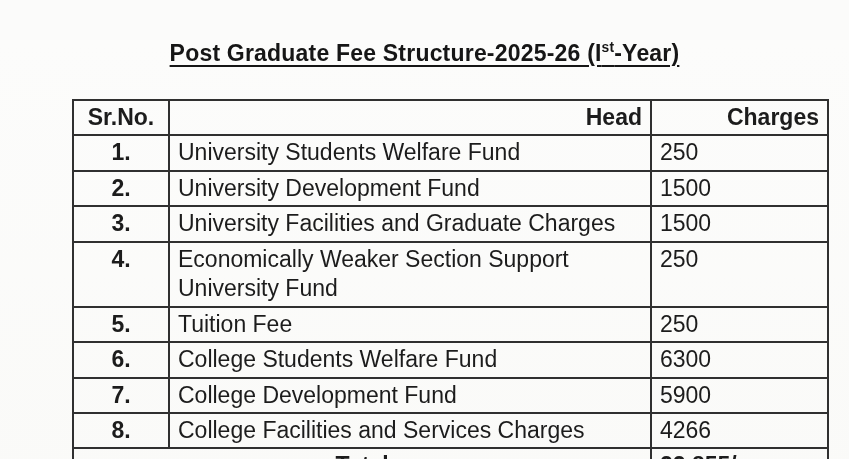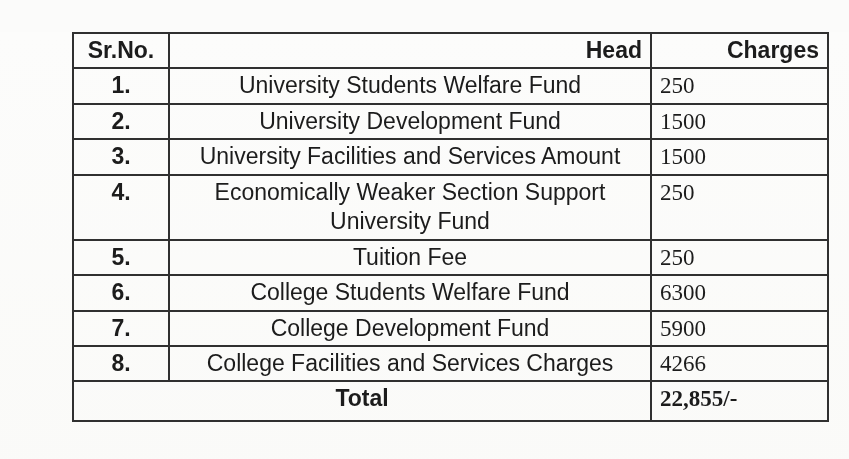--- a/index.html
+++ b/index.html
@@ -48,39 +48,40 @@
   .fee-table th, .fee-table td {
     border: 2px solid #303030;
     padding: 2px 8px;
     vertical-align: top;
     line-height: 1.28;
     height: 28px;
   }
   .fee-table th { font-weight: bold; text-align: right; }
   .fee-table th.th-sr { text-align: center; padding-left: 4px; padding-right: 4px; }
   .fee-table td.sr { text-align: center; font-weight: bold; }
-  .fee-table td.head { text-align: center; white-space: pre-line; }
-  .fee-table td.amt { text-align: left; font-family: Liberation Serif, serif; }
+  .fee-table td.head { text-align: left; white-space: pre-line; }
+  .fee-table td.amt { text-align: left; }
   .fee-table tr.tall-row td { height: 56px; }
   .fee-table td.total-label {
     text-align: center;
     font-weight: bold;
     height: 40px;
     border-radius: 8px;
   }
   .fee-table td.total-amt {
     font-weight: bold;
     height: 38px;
   }
 </style>
 </head>
 <body>
 
 <div class="page">
 
+  <div class="doc-title"><span>Post Graduate Fee Structure-2025-26 (I</span><sup>st</sup><span>-Year)</span></div>
 
   <table class="fee-table">
     <colgroup>
       <col class="col-sr">
       <col class="col-head">
       <col class="col-amt">
     </colgroup>
     <thead>
       <tr>
         <th class="th-sr">Sr.No.</th>
@@ -94,21 +95,21 @@
         <td class="head">University Students Welfare Fund</td>
         <td class="amt">250</td>
       </tr>
       <tr>
         <td class="sr">2.</td>
         <td class="head">University Development Fund</td>
         <td class="amt">1500</td>
       </tr>
       <tr>
         <td class="sr">3.</td>
-        <td class="head">University Facilities and Services Amount</td>
+        <td class="head">University Facilities and Graduate Charges</td>
         <td class="amt">1500</td>
       </tr>
       <tr class="tall-row">
         <td class="sr">4.</td>
         <td class="head">Economically Weaker Section Support
 University Fund</td>
         <td class="amt">250</td>
       </tr>
       <tr>
         <td class="sr">5.</td>

